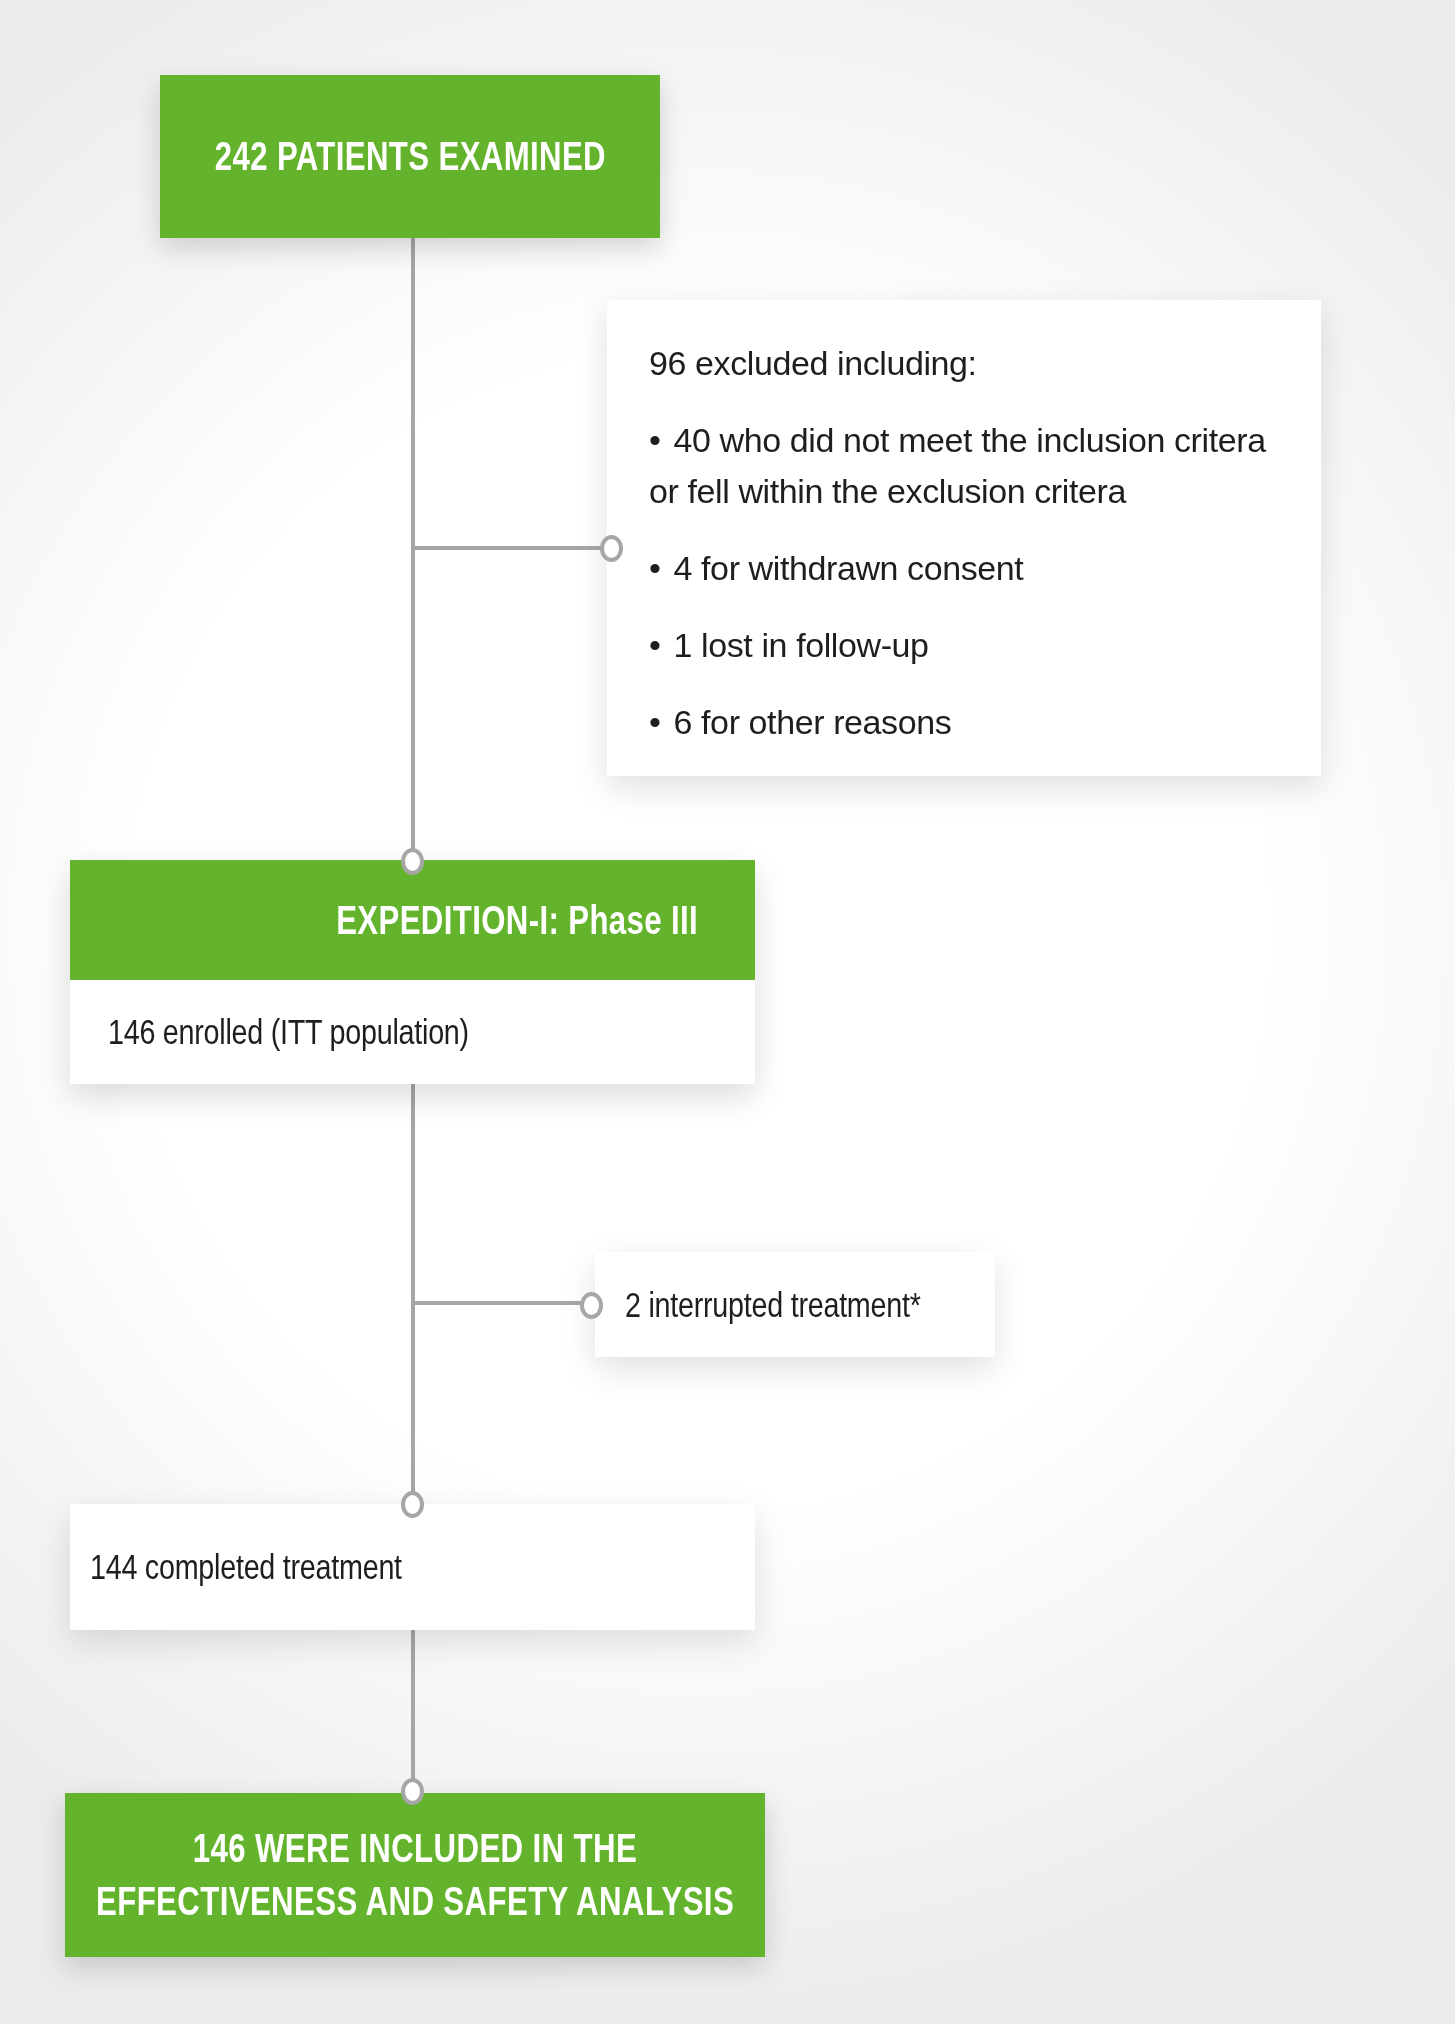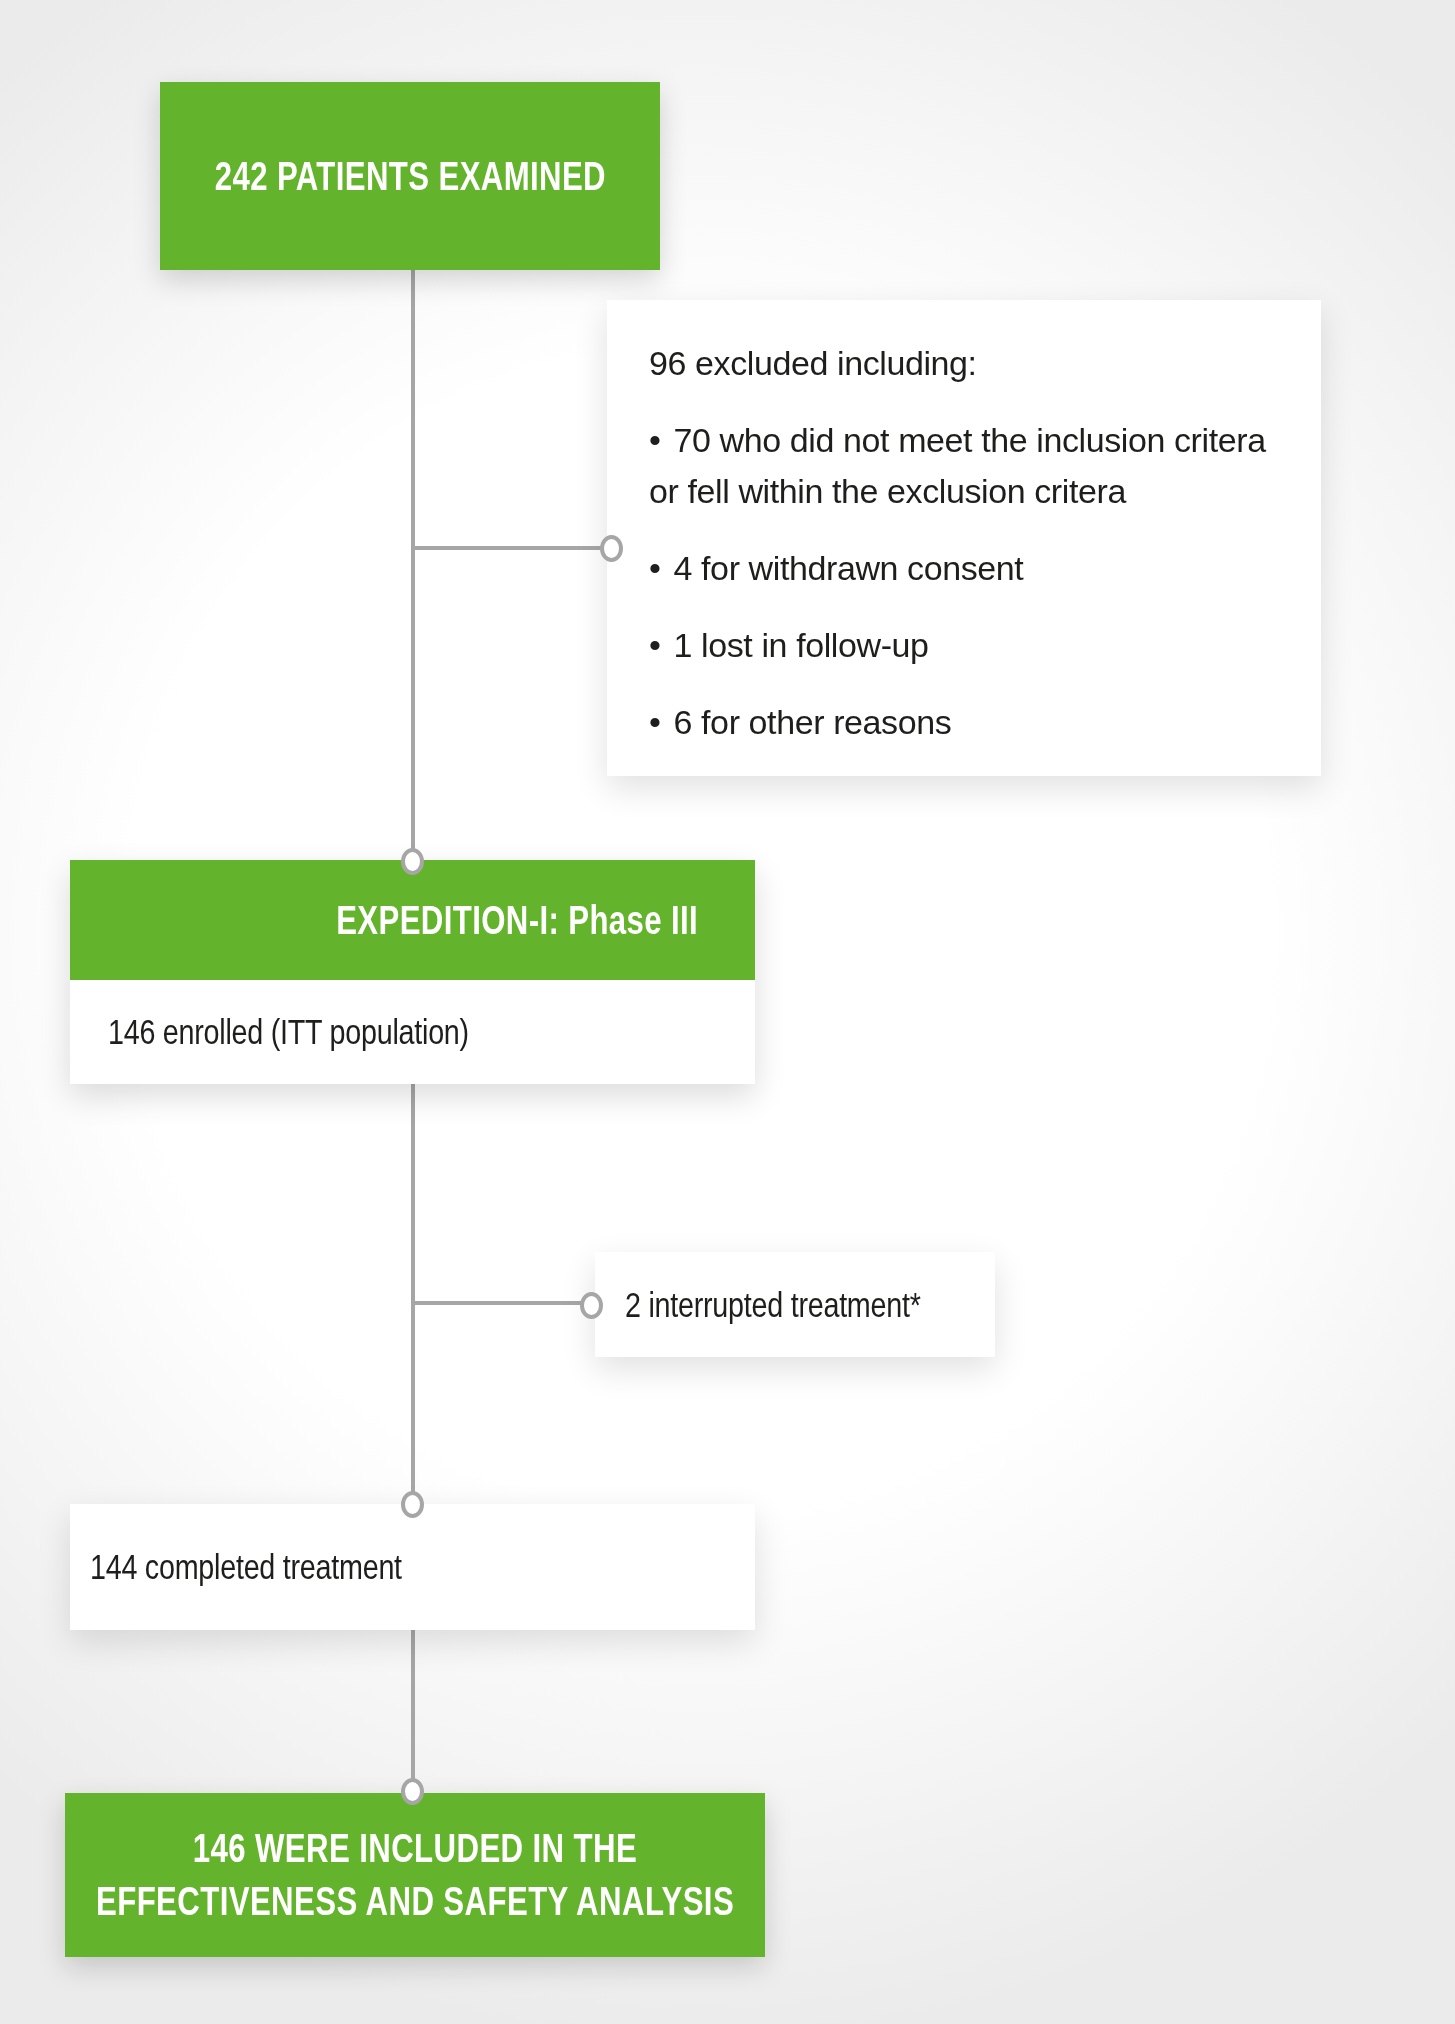--- a/index.html
+++ b/index.html
@@ -92,28 +92,28 @@
 <body>
 
 <div class="canvas">
 
   <div class="vline" style="left:411px;top:238px;height:611px"></div>
   <div class="hline" style="left:411px;top:546px;width:190px"></div>
   <div class="vline" style="left:411px;top:1084px;height:408px"></div>
   <div class="hline" style="left:411px;top:1301px;width:170px"></div>
   <div class="vline" style="left:411px;top:1630px;height:149px"></div>
 
-  <div class="green-box" style="left:160px;top:82px;width:500px;height:188px">
+  <div class="green-box" style="left:160px;top:75px;width:500px;height:163px">
     <span class="green-label">242 PATIENTS EXAMINED</span>
   </div>
 
   <div class="white-box excl" style="left:607px;top:300px;width:714px;height:476px">
     <div class="excl-title">96 excluded including:</div>
     <div class="excl-item">
-      <span class="bullet">•</span><span>70 who did not meet the inclusion critera or fell within the exclusion critera</span>
+      <span class="bullet">•</span><span>40 who did not meet the inclusion critera or fell within the exclusion critera</span>
     </div>
     <div class="excl-item">
       <span class="bullet">•</span><span>4 for withdrawn consent</span>
     </div>
     <div class="excl-item">
       <span class="bullet">•</span><span>1 lost in follow-up</span>
     </div>
     <div class="excl-item">
       <span class="bullet">•</span><span>6 for other reasons</span>
     </div>

